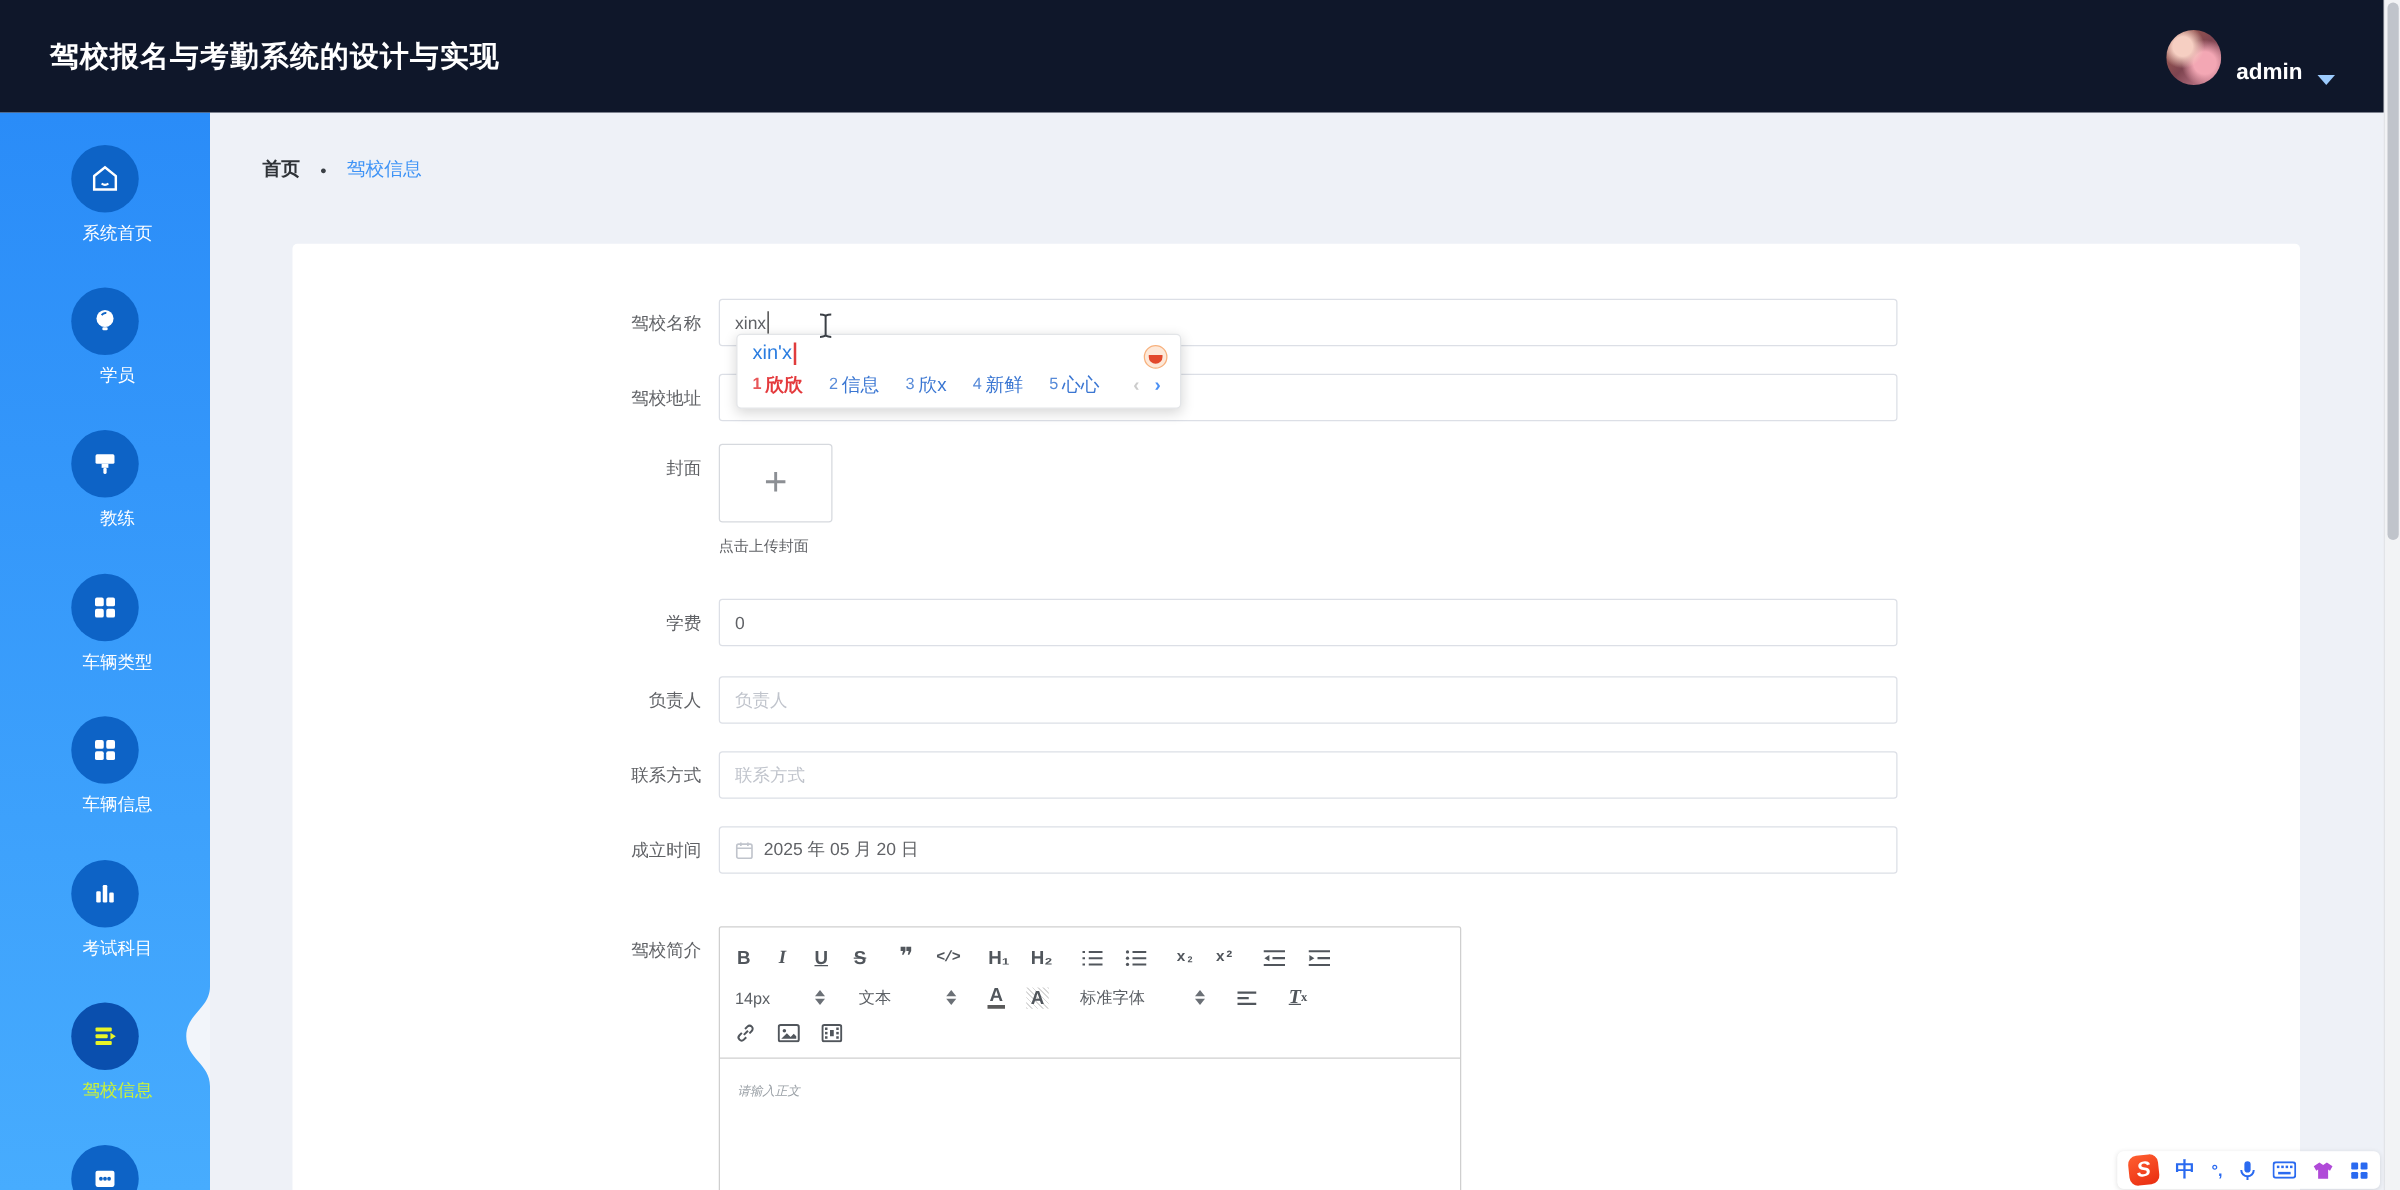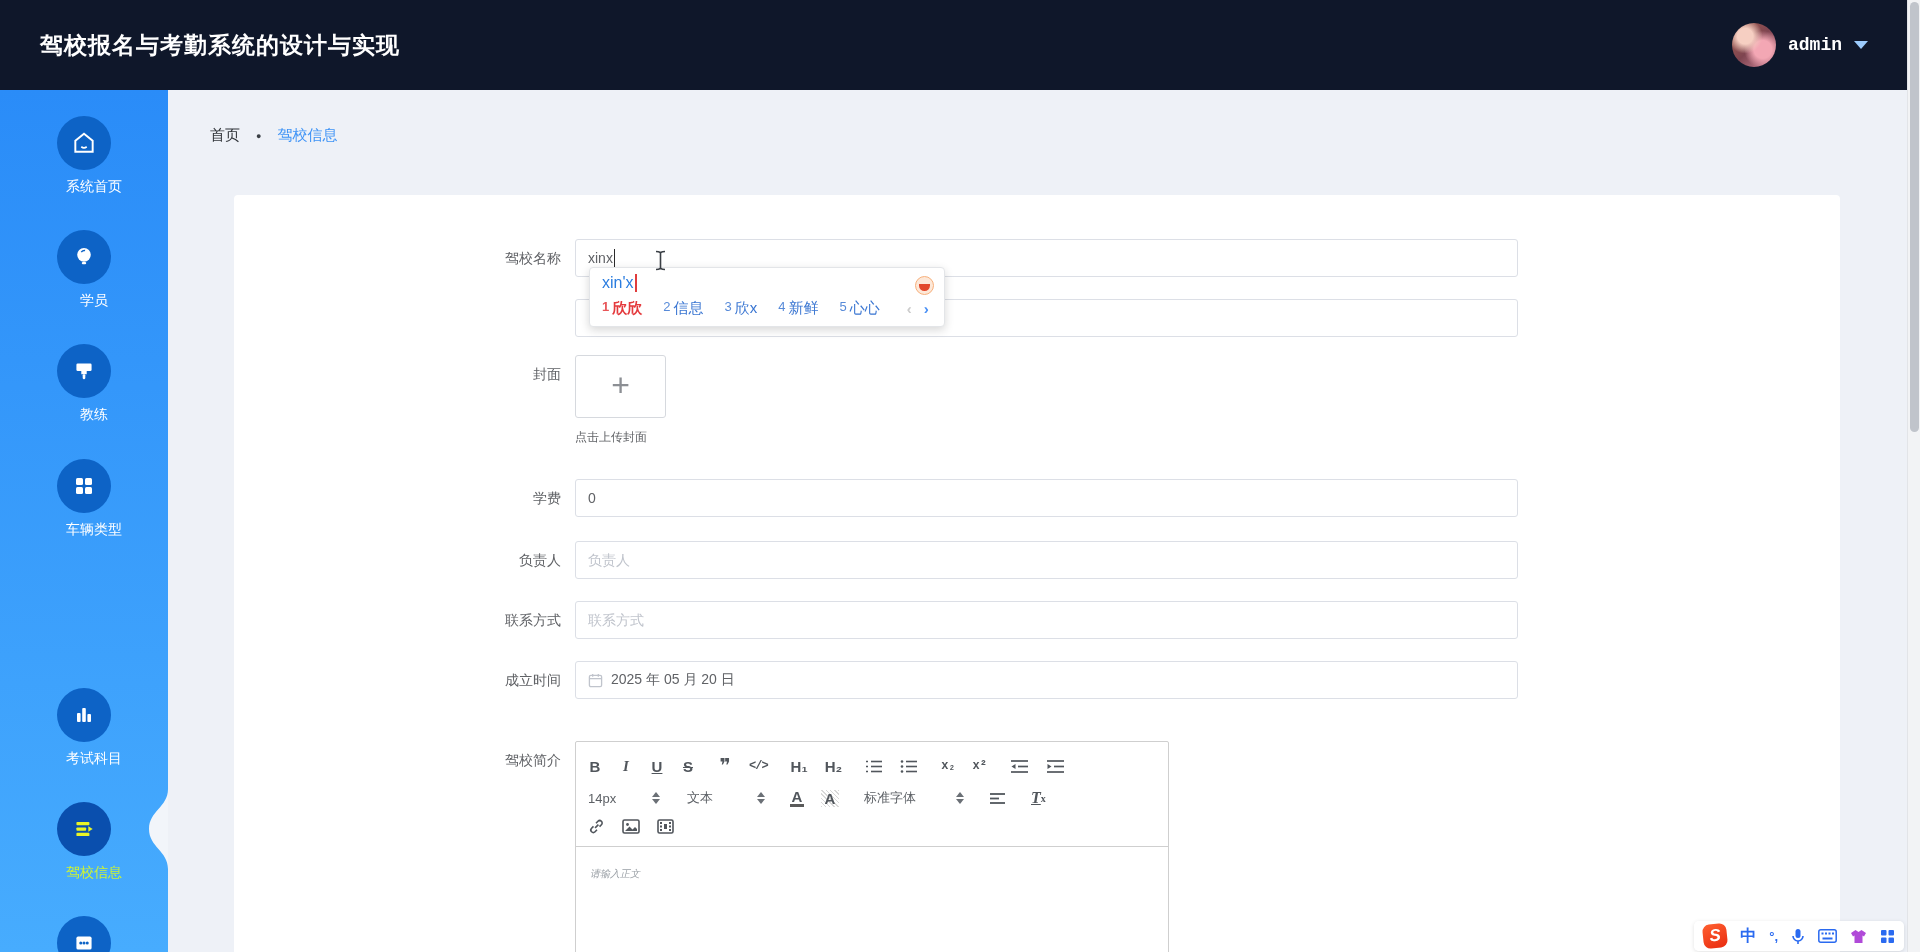--- a/index.html
+++ b/index.html
@@ -2,21 +2,21 @@
 <html><head>
 <meta charset="utf-8">
 <style>
   * { margin:0; padding:0; box-sizing:border-box; }
   html,body { width:1920px; height:952px; overflow:hidden; font-family:"Liberation Sans","DejaVu Sans",sans-serif; }
   .stage { position:relative; width:1920px; height:952px; background:#eef1f7; overflow:hidden; }
 
   
   .header { position:absolute; left:0; top:0; width:1920px; height:90px; background:#0f172a; z-index:5; }
   .header-title { position:absolute; left:40px; top:30px; color:#fff; font-size:23px; font-weight:700; letter-spacing:1px; }
-  .user-box { position:absolute; right:52px; top:22px; height:46px; display:flex; align-items:center; gap:12px; cursor:pointer;font-family:Liberation Mono, monospace; }
+  .user-box { position:absolute; right:52px; top:22px; height:46px; display:flex; align-items:flex-end; gap:12px; cursor:pointer; }
   .avatar { width:44px; height:44px; border-radius:50%;
     background: radial-gradient(circle at 30% 30%, #f6cfc2 0 18%, rgba(0,0,0,0) 40%),
                 radial-gradient(circle at 70% 60%, #f3a7b4 0 22%, rgba(0,0,0,0) 46%),
                 linear-gradient(135deg,#a8634f 0%, #7e4450 50%, #d98ca0 100%); }
   .user-name { color:#fff; font-size:18px; font-weight:700; }
   .user-caret { width:0; height:0; border-left:7px solid transparent; border-right:7px solid transparent; border-top:8px solid #9ccbfd; }
 
   
   .scrollbar-track { position:absolute; right:0; top:0; width:13px; height:952px; background:#f2f3f5; border-left:1px solid #e2e4e8; z-index:10; }
   .scrollbar-thumb { position:absolute; left:2px; top:2px; width:9px; height:430px; background:#c0c4cb; border-radius:5px; }
@@ -26,21 +26,21 @@
   .side-item { position:absolute; left:0; width:168px; text-align:center; cursor:pointer; }
   .side-circle { width:54px; height:54px; border-radius:50%; background:#0d63c6; margin:0 auto; display:flex; align-items:center; justify-content:center; }
   .side-circle.active { background:#0a4fae; }
   .side-label { margin-top:7px; font-size:14px; color:#ffffff; line-height:18px;padding-left:20px; }
   .side-label.active { color:#cdf335; }
   .side-notch { position:absolute; left:146px; top:699px; width:22px; height:80px; }
 
   
   .content { position:absolute; left:168px; top:90px; width:1752px; height:862px; background:#eef1f7; overflow:hidden; }
   .breadcrumb { position:absolute; left:42px; top:36px; display:flex; align-items:center; gap:16px; font-size:15px; }
-  .crumb-home { color:#2f3338; font-weight:400; }
+  .crumb-home { color:#2f3338; font-weight:700; }
   .crumb-dot { color:#3a3f45; font-size:9px; }
   .crumb-current { color:#3e93f6; cursor:pointer; }
 
   .card { position:absolute; left:66px; top:105px; width:1606px; height:800px; background:#ffffff; border-radius:4px; }
   .flabel { position:absolute; left:0; width:327px; text-align:right; font-size:14px; color:#606266; line-height:38px; }
   .ffield { position:absolute; left:341px; }
   .inputbox, input.inputbox { width:943px; height:38px; border:1px solid #dcdfe6; border-radius:3px; background:#fff; font-size:14px; color:#606266; padding:0 12px; display:flex; align-items:center; outline:none; }
   input.inputbox { display:block; line-height:36px; font-family:"Liberation Sans","DejaVu Sans",sans-serif; }
   input.inputbox::placeholder { color:#c0c4cc; }
   .text-caret { display:inline-block; width:1.5px; height:18px; background:#2b2b2b; margin-left:1px; }
@@ -162,20 +162,31 @@
       <div class="side-circle">
         <svg width="26" height="26" viewBox="0 0 24 24" fill="#fff">
           <rect x="5" y="5" width="14" height="7" rx="1.2"></rect>
             <rect x="9.5" y="12" width="5" height="3"></rect>
             <rect x="10.8" y="15" width="2.4" height="4.5" rx="1"></rect>
         </svg>
       </div>
       <div class="side-label">教练</div>
     </div>
 
+    <div class="side-item" style="top:483px">
+      <div class="side-circle">
+        <svg width="24" height="24" viewBox="0 0 24 24" fill="#fff">
+          <rect x="4" y="4" width="7" height="7" rx="1.5"></rect>
+            <rect x="13" y="4" width="7" height="7" rx="1.5"></rect>
+          <rect x="4" y="13" width="7" height="7" rx="1.5"></rect>
+            <rect x="13" y="13" width="7" height="7" rx="1.5"></rect>
+        </svg>
+      </div>
+      <div class="side-label">车辆信息</div>
+    </div>
 
     <div class="side-item" style="top:598px">
       <div class="side-circle">
         <svg width="24" height="24" viewBox="0 0 24 24" fill="#fff">
           <rect x="5" y="10" width="3.6" height="9" rx="1"></rect>
             <rect x="10.2" y="5" width="3.6" height="14" rx="1"></rect>
             <rect x="15.4" y="11" width="3.6" height="8" rx="1"></rect>
         </svg>
       </div>
       <div class="side-label">考试科目</div>
@@ -223,20 +234,21 @@
     <div class="card">
 
       <div class="flabel" style="top:44px">驾校名称</div>
       <div class="ffield" style="top:44px">
         <div class="inputbox">
           <span>xinx</span>
           <span class="text-caret"></span>
         </div>
       </div>
 
+      <div class="flabel" style="top:104px">驾校地址</div>
       <div class="ffield" style="top:104px">
         <input class="inputbox" style="">
       </div>
 
       <div class="flabel" style="top:160px">封面</div>
       <div class="ffield" style="top:160px">
         <div class="upload-box">
           <span class="upload-plus">+</span>
         </div>
       </div>

